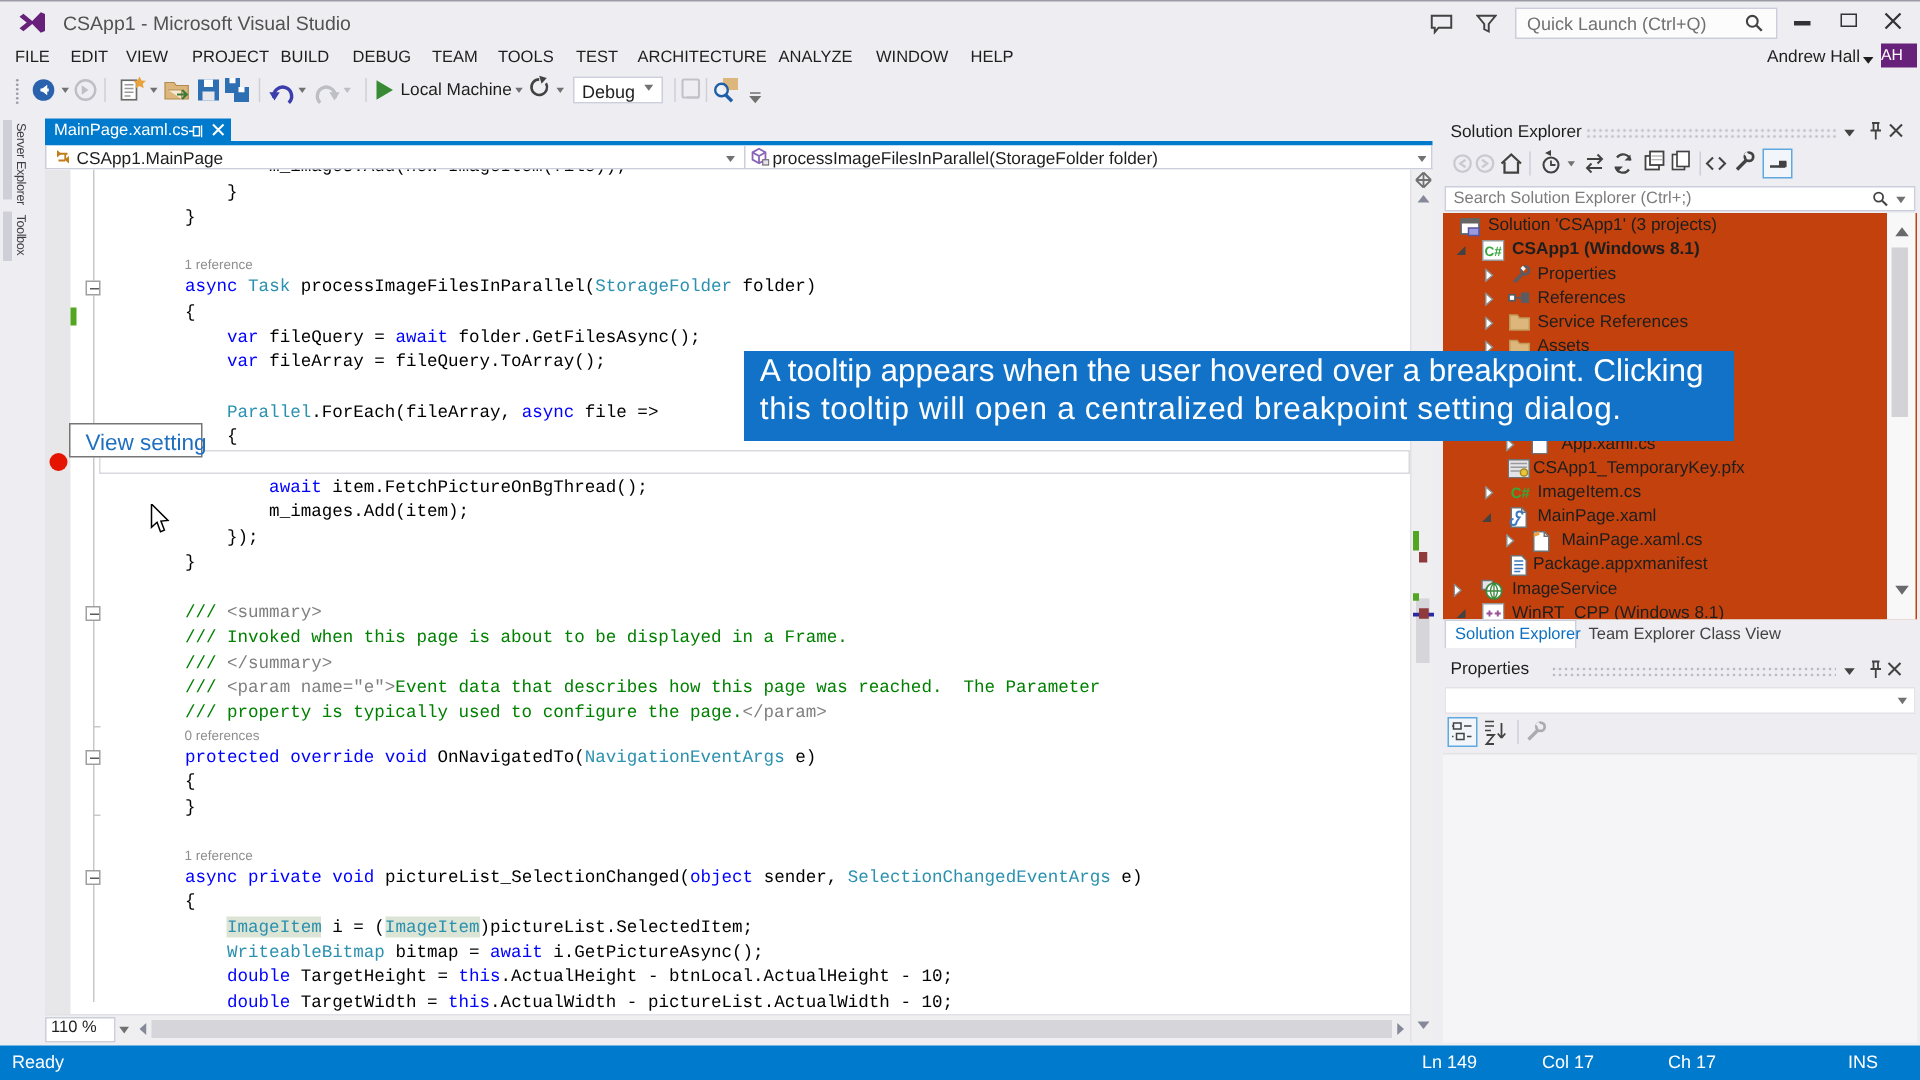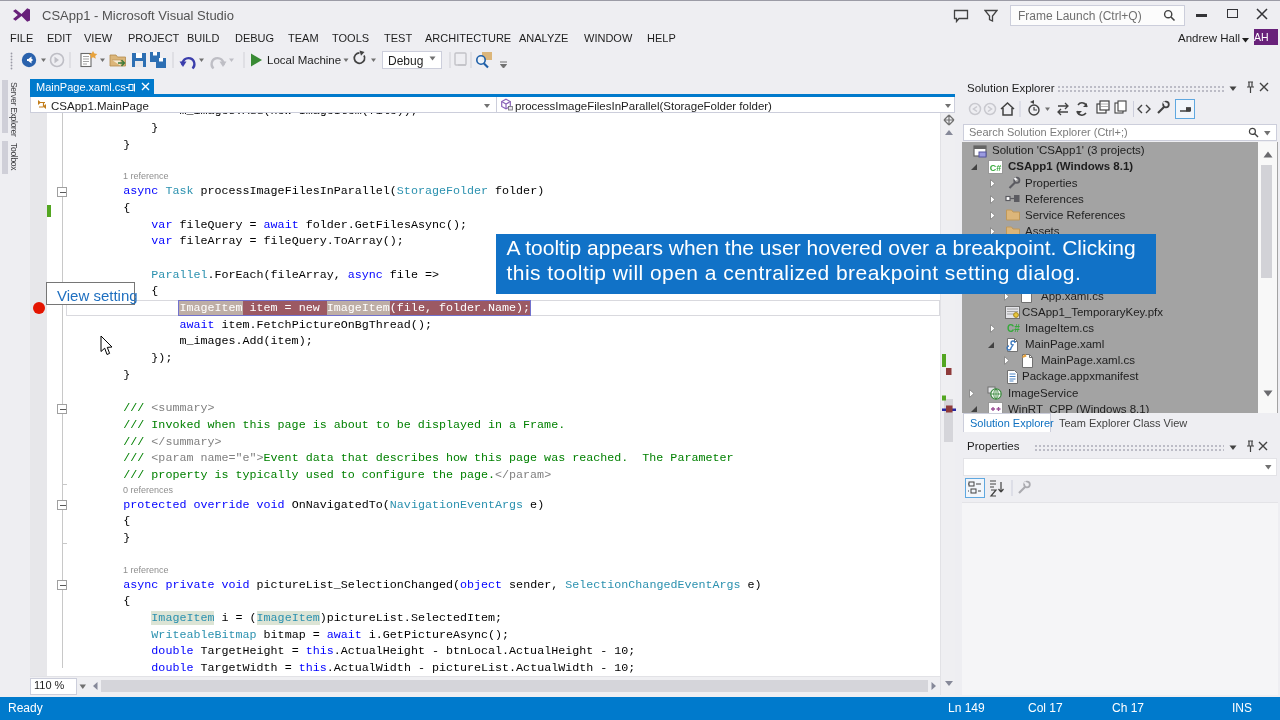--- a/index.html
+++ b/index.html
@@ -29,21 +29,21 @@
 
 <svg class="abs" style="left:953px;top:9px" width="16" height="14" viewBox="0 0 16 14">
   <path d="M1.5 1.5 h13 v8 h-8.5 l-2.5 3 v-3 h-2 z" fill="none" stroke="#424242" stroke-width="1.3"></path>
 </svg>
 
 <svg class="abs" style="left:984px;top:9px" width="14" height="14" viewBox="0 0 14 14">
   <path d="M1 1.5 h12 l-4.5 5.5 v5 l-3 -1.5 v-3.5 z" fill="none" stroke="#424242" stroke-width="1.3"></path>
 </svg>
 
 <div class="abs" style="left:1010px;top:5px;width:175px;height:21px;background:#FCFCFC;border:1px solid #CCCEDB"></div>
-<div class="abs" style="left:1018px;top:9px;font-size:12px;color:#707070">Frame Launch (Ctrl+Q)</div>
+<div class="abs" style="left:1018px;top:9px;font-size:12px;color:#707070">Quick Launch (Ctrl+Q)</div>
 <svg class="abs" style="left:1163px;top:9px" width="13" height="13" viewBox="0 0 13 13">
   <circle cx="5.2" cy="5.2" r="3.6" fill="none" stroke="#424242" stroke-width="1.4"></circle>
   <line x1="8" y1="8" x2="11.5" y2="11.5" stroke="#424242" stroke-width="1.6"></line>
 </svg>
 
 <div class="abs" style="left:1196px;top:14px;width:11px;height:3px;background:#333337"></div>
 <div class="abs" style="left:1227px;top:9px;width:11px;height:9px;border:1.5px solid #333337"></div>
 <svg class="abs" style="left:1256px;top:8px" width="12" height="12" viewBox="0 0 12 12">
   <path d="M1 1 L11 11 M11 1 L1 11" stroke="#333337" stroke-width="1.5"></path>
 </svg>
@@ -198,21 +198,20 @@
   <div class="cl" style="top:-9.7px">                m_images.Add(new ImageItem(file));</div>
   <div class="cl" style="top:7px">            }</div>
   <div class="cl" style="top:23.7px">        }</div>
   <div class="cl2" style="top:57.1px">1 reference</div>
   <div class="cl" style="top:70.1px">        <span class="k">async</span> <span class="t">Task</span> processImageFilesInParallel(<span class="t">StorageFolder</span> folder)</div>
   <div class="cl" style="top:86.8px">        {</div>
   <div class="cl" style="top:103.5px">            <span class="k">var</span> fileQuery = <span class="k">await</span> folder.GetFilesAsync();</div>
   <div class="cl" style="top:120.2px">            <span class="k">var</span> fileArray = fileQuery.ToArray();</div>
   <div class="cl" style="top:153.6px">            <span class="t">Parallel</span>.ForEach(fileArray, <span class="k">async</span> file =&gt;</div>
   <div class="cl" style="top:170.3px">            {</div>
-  <div class="cl" style="top:187px">                <span style="outline:1px solid #7272CE"><span style="background:#BEAEA6;color:#fff">ImageItem</span><span style="background:#9C5963;color:#fff"> item = new </span><span style="background:#BEAEA6;color:#fff">ImageItem</span><span style="background:#9C5963;color:#fff">(file, folder.Name);</span></span></div>
   <div class="cl" style="top:203.7px">                <span class="k">await</span> item.FetchPictureOnBgThread();</div>
   <div class="cl" style="top:220.4px">                m_images.Add(item);</div>
   <div class="cl" style="top:237.1px">            });</div>
   <div class="cl" style="top:253.8px">        }</div>
   <div class="cl" style="top:287.2px">        <span class="cm">/// </span><span class="xt">&lt;summary&gt;</span></div>
   <div class="cl" style="top:303.9px">        <span class="cm">/// Invoked when this page is about to be displayed in a Frame.</span></div>
   <div class="cl" style="top:320.6px">        <span class="cm">/// </span><span class="xt">&lt;/summary&gt;</span></div>
   <div class="cl" style="top:337.3px">        <span class="cm">/// </span><span class="xt">&lt;param name="e"&gt;</span><span class="cm">Event data that describes how this page was reached.  The Parameter</span></div>
   <div class="cl" style="top:354px">        <span class="cm">/// property is typically used to configure the page.</span><span class="xt">&lt;/param&gt;</span></div>
   <div class="cl2" style="top:370.7px">0 references</div>
@@ -313,21 +312,21 @@
   <div class="abs" style="left:1px;top:45px;width:314px;height:17px;background:#fff;border:1px solid #CCCEDB"></div>
   <div class="abs" style="left:7px;top:47px;font-size:11px;color:#7C7C7C">Search Solution Explorer (Ctrl+;)</div>
   <svg class="abs" style="left:286px;top:48px" width="11" height="11" viewBox="0 0 11 11">
     <circle cx="4.4" cy="4.4" r="3" fill="none" stroke="#424242" stroke-width="1.2"></circle>
     <line x1="6.8" y1="6.8" x2="10" y2="10" stroke="#424242" stroke-width="1.4"></line>
   </svg>
   <svg class="abs" style="left:302px;top:52px" width="7" height="5" viewBox="0 0 7 5">
       <path d="M0 0 h6.5 l-3.2 4.5 z" fill="#717171"></path>
     </svg>
 
-  <div class="abs" style="left:0;top:63px;width:316px;height:271px;background:#a3a3a3;overflow:hidden">
+  <div class="abs" style="left:0;top:63px;width:316px;height:271px;background:#c2410c;overflow:hidden">
     <div class="tr" style="top:0.7px;width:316px">
       <svg class="abs" style="left:11px;top:2px" width="14" height="13" viewBox="0 0 14 13">
           <rect x="1" y="1" width="12" height="10" fill="#fff" stroke="#656565" stroke-width="1.2"></rect>
           <rect x="1" y="1" width="12" height="3" fill="#656565"></rect>
           <rect x="6" y="7" width="7" height="5" fill="#9B9BE0" stroke="#5555A0" stroke-width="1"></rect>
         </svg>
       <span class="abs" style="left:30px;top:1.5px">Solution 'CSApp1' (3 projects)</span>
     </div>
     <div class="tr" style="top:16.95px;width:316px">
       <svg class="abs" style="left:8px;top:4px" width="8" height="8" viewBox="0 0 8 8">

